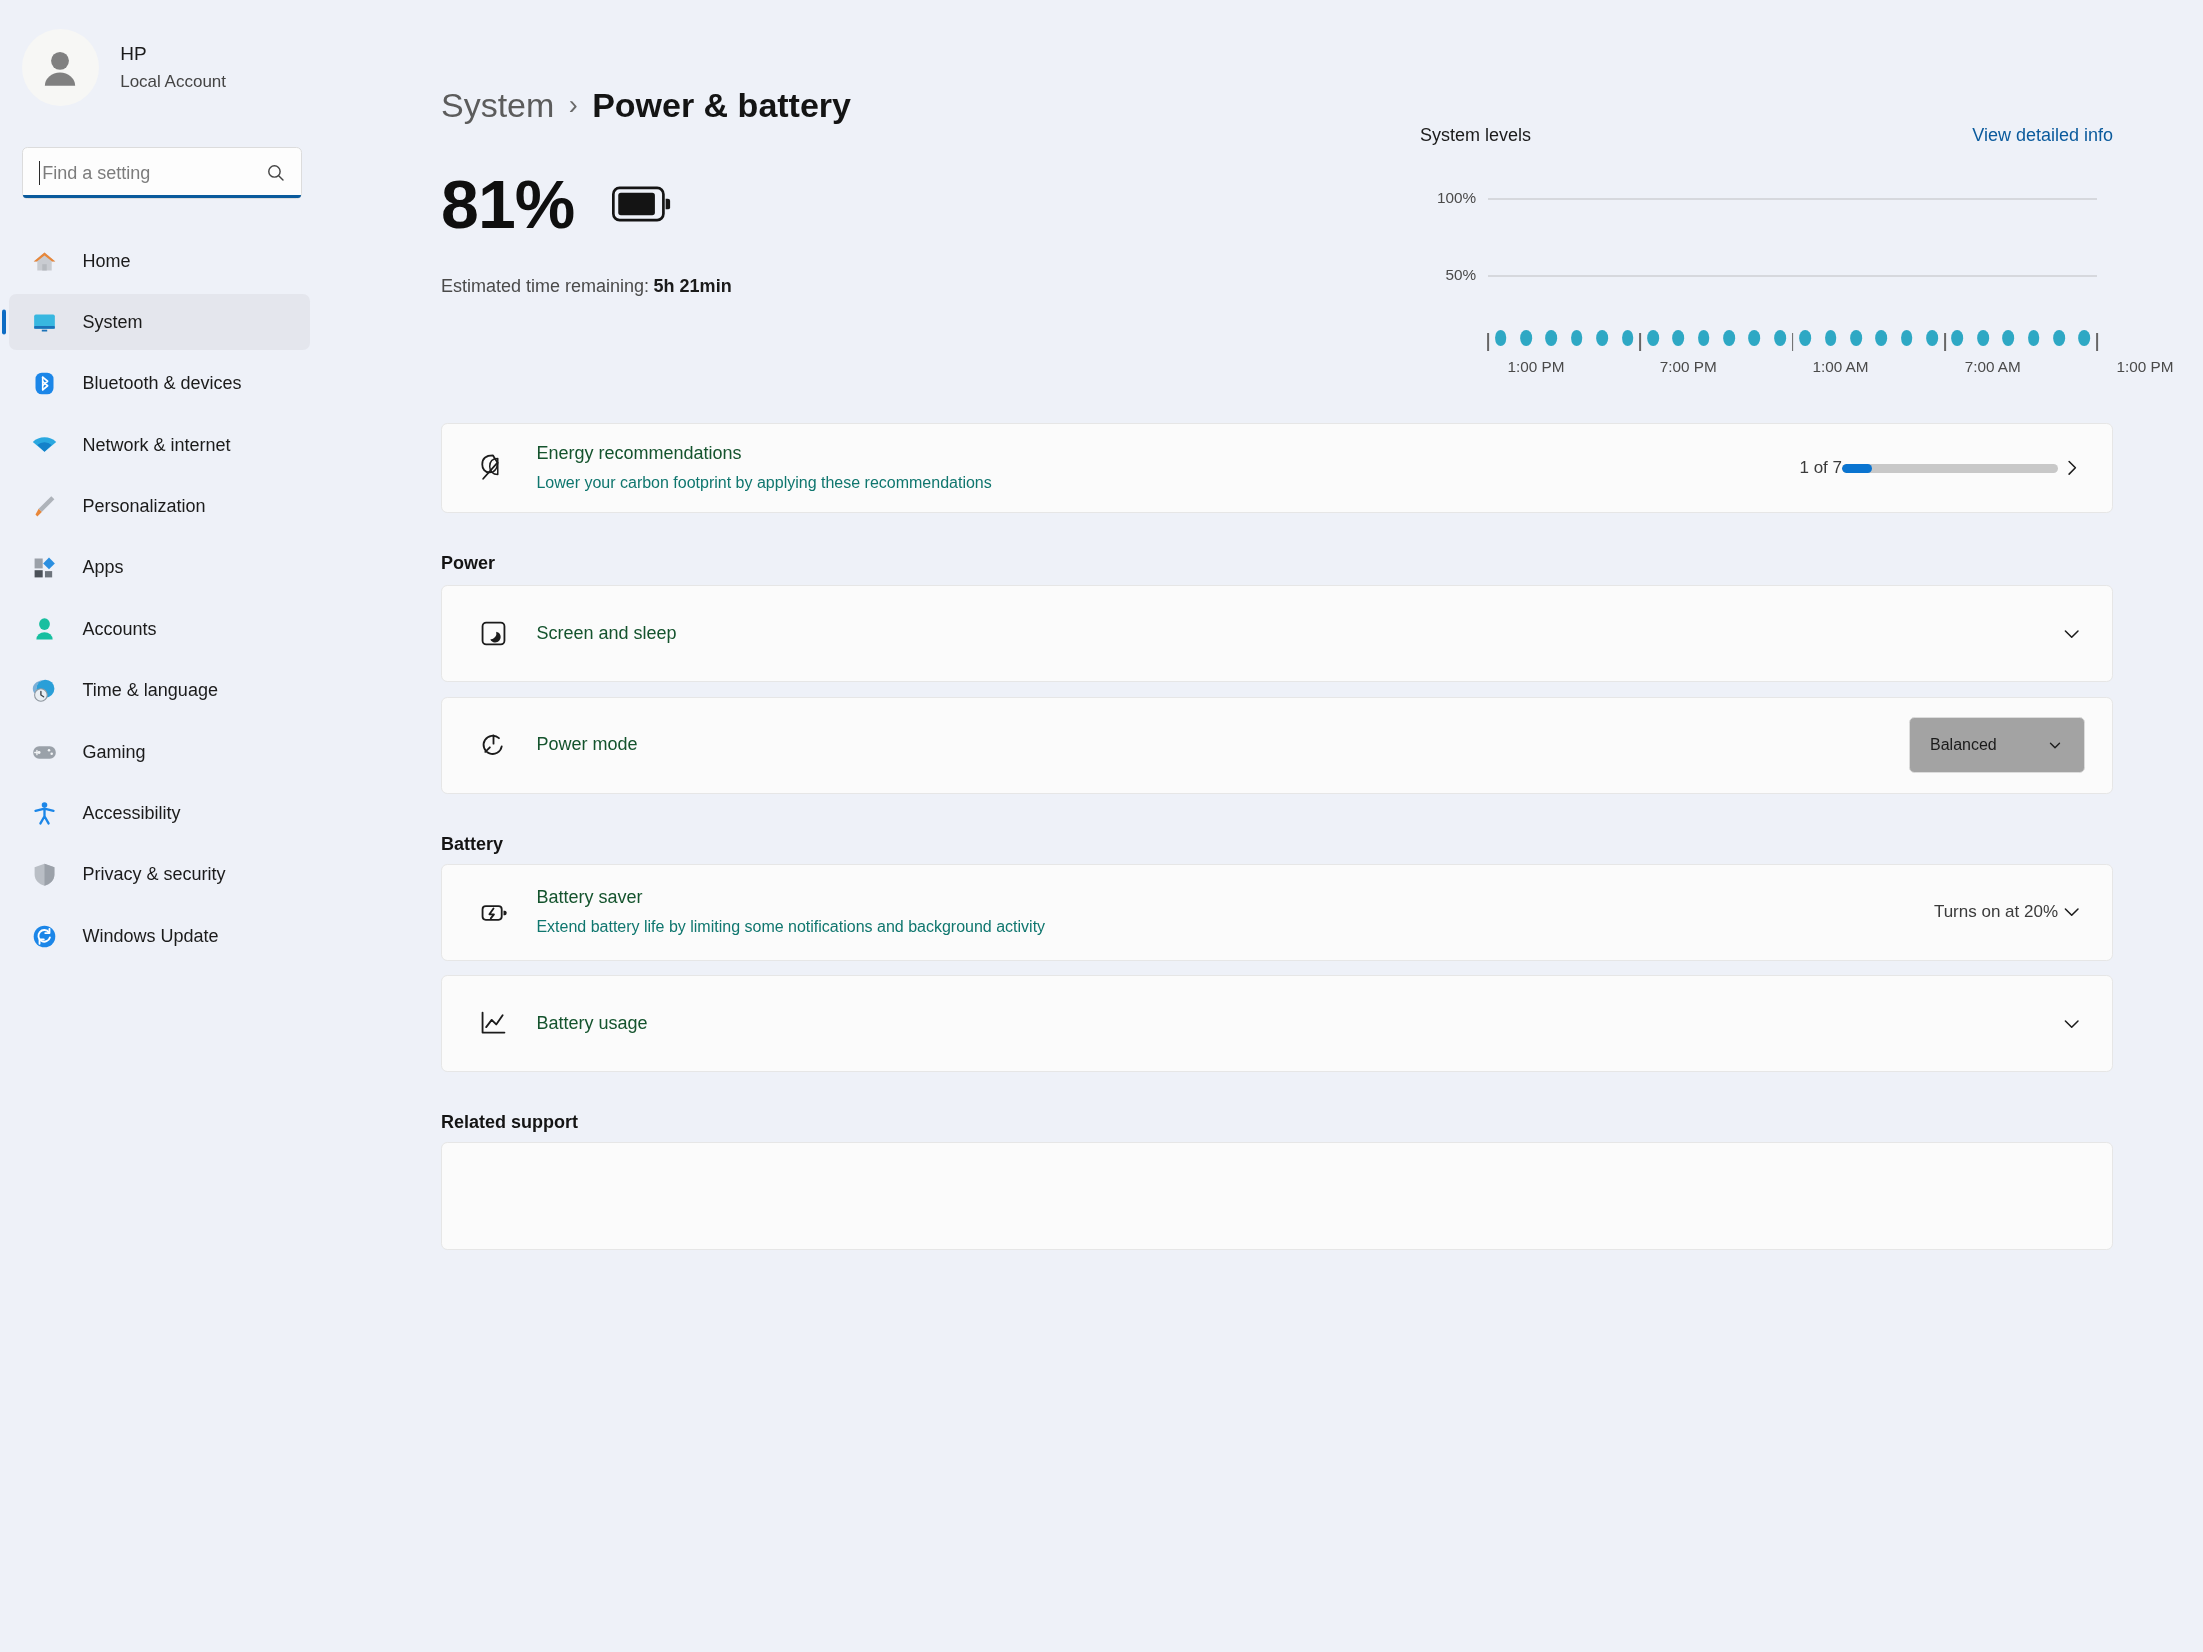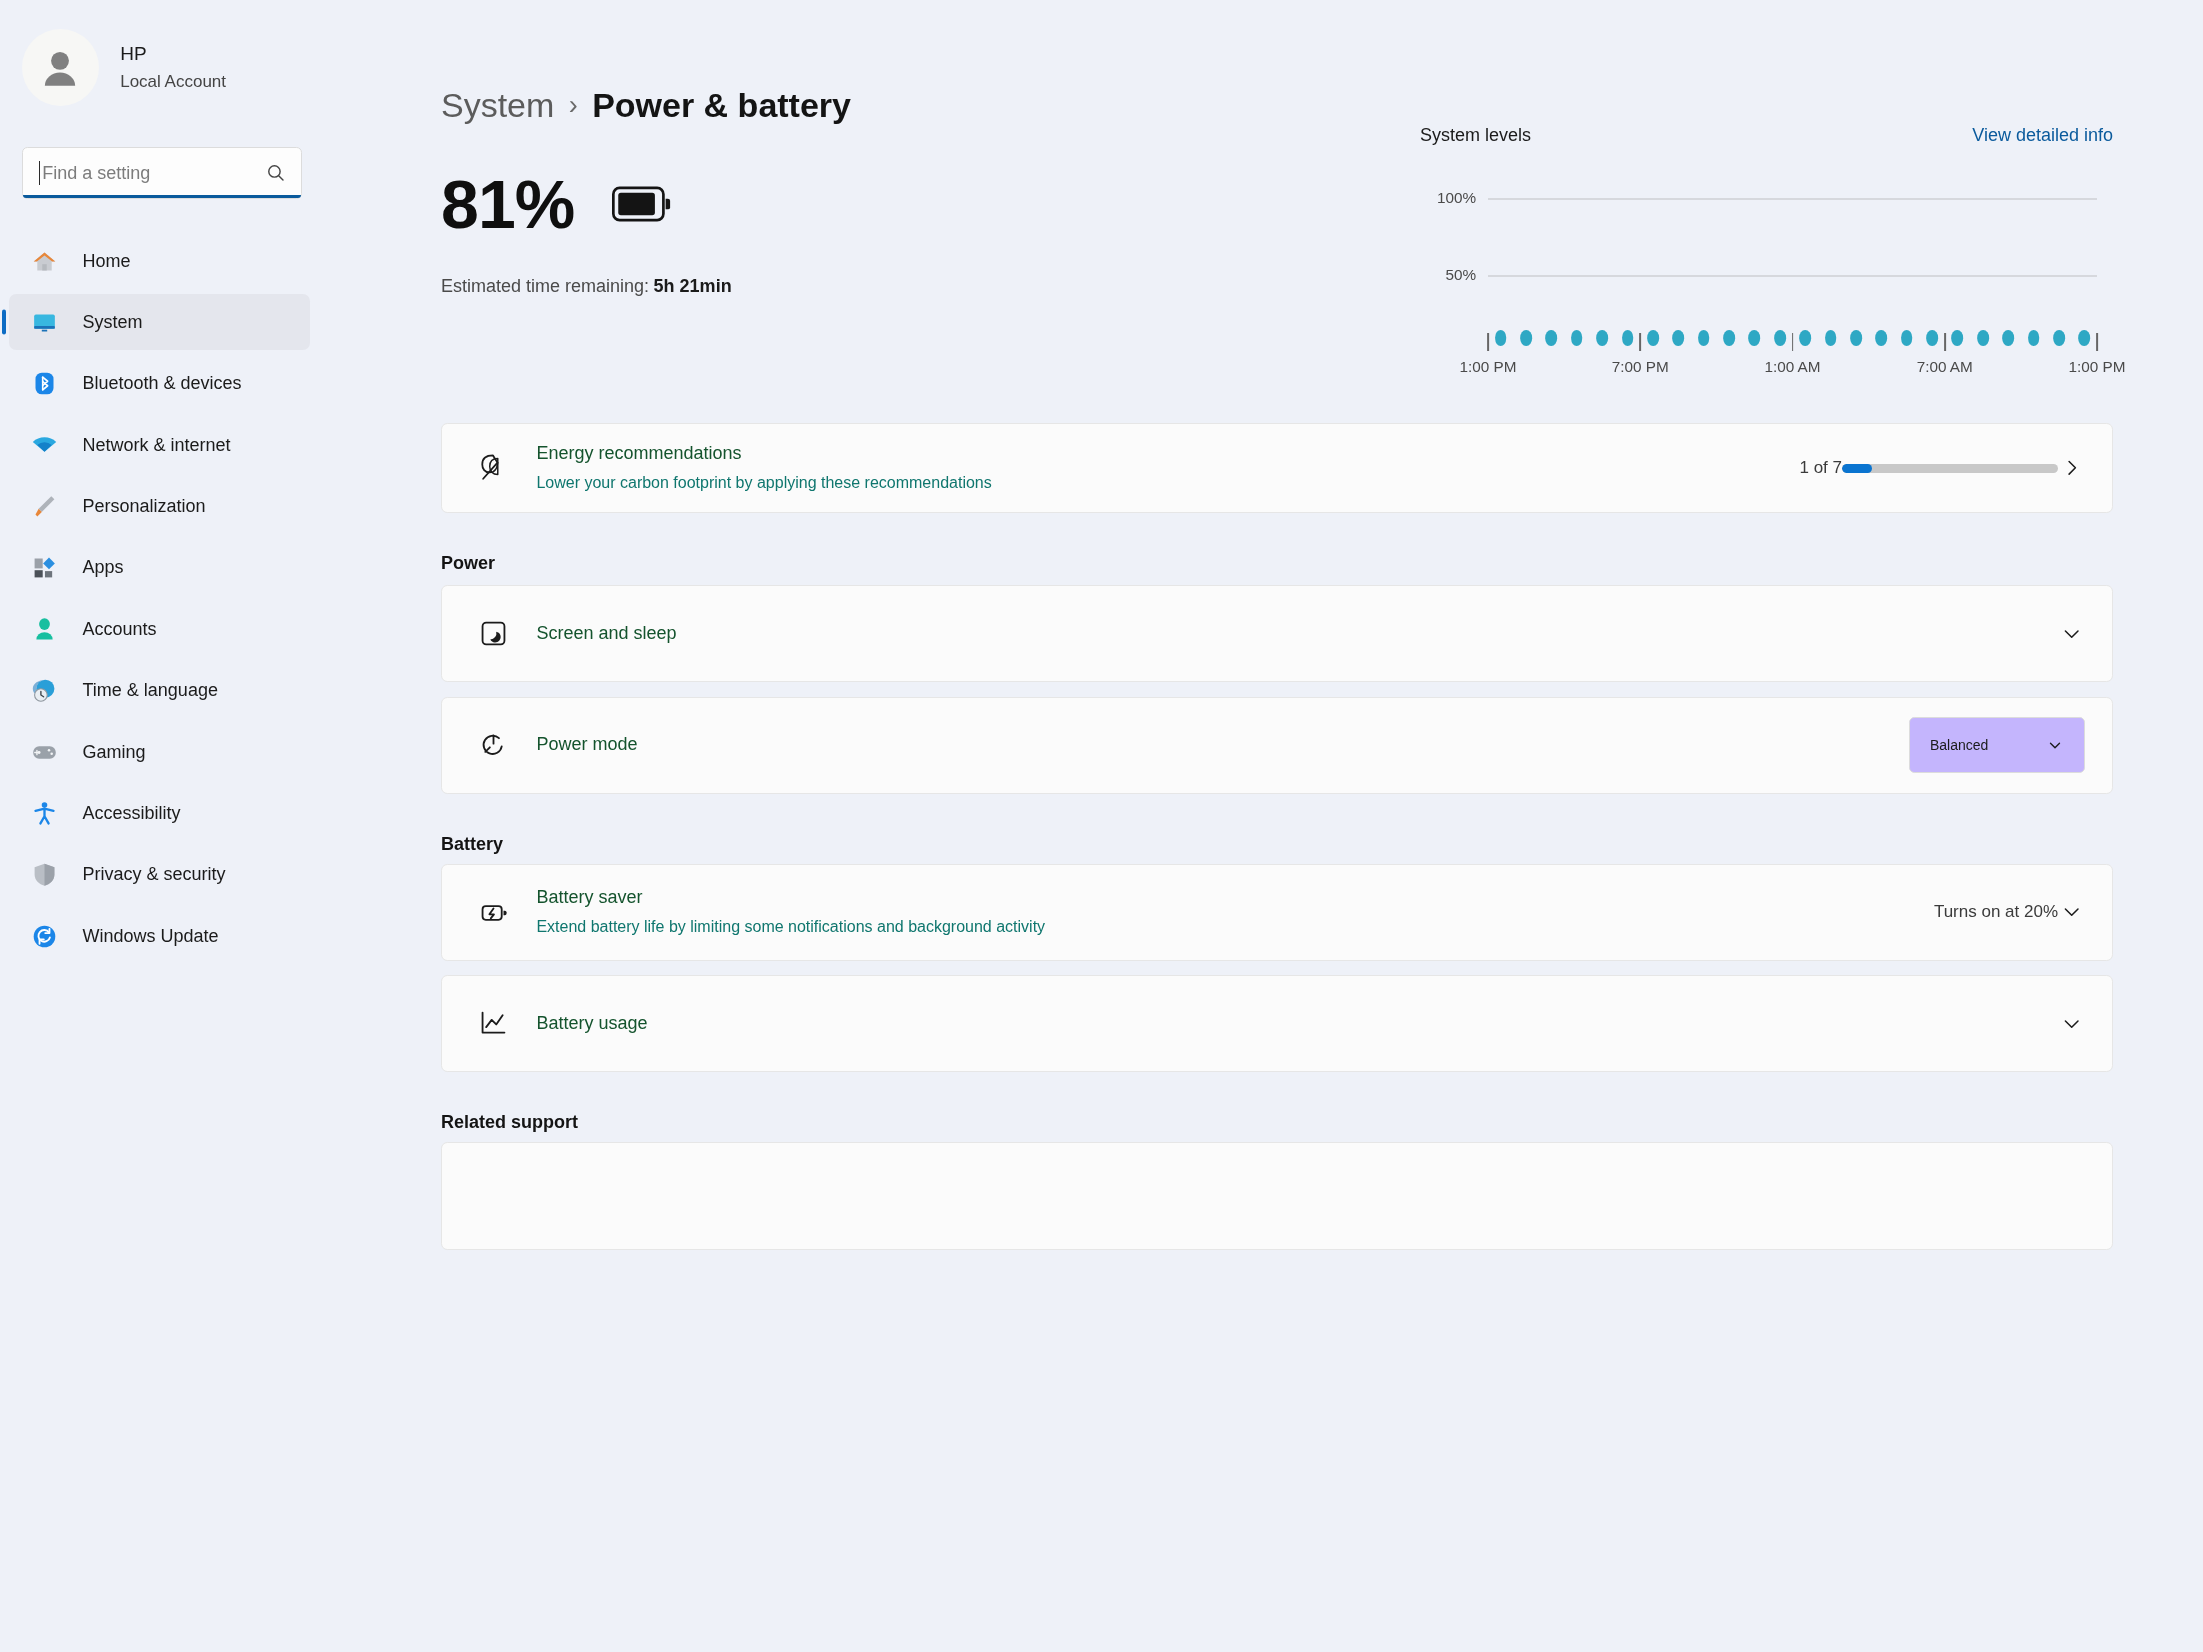--- a/index.html
+++ b/index.html
@@ -287,20 +287,21 @@
     margin-left: 68px;
     margin-right: 16px;
   }
   .xlabel {
     position: absolute;
     font-size: 15.3px;
     color: #4a4a4a;
     transform: translateX(-50%);
     white-space: nowrap;
     top: 0;
+    margin-left: 48px;
   }
 
   
   .card {
     background: #fbfbfb;
     border: 0.9px solid #e6e6e6;
     border-radius: 6.3px;
     margin-top: 14.4px;
     display: flex;
     align-items: center;
@@ -339,28 +340,28 @@
   }
   .chev {
     color: #1b1b1b;
     display: flex; align-items: center; justify-content: center;
     width: 27px;
   }
   .value-label { font-size: 17px; color: #3b3b3b; white-space: nowrap; }
   .dropdown {
     min-width: 176px;
     height: 56px;
-    background: #c4b5fd;
+    background: #a3a3a3;
     border: 0.9px solid #dcdcdc;
     border-radius: 5.4px;
     display: flex;
     align-items: center;
     justify-content: space-between;
     padding: 0 16px 0 20px;
-    font-size: 14px;
+    font-size: 16px;
     color: #1b1b1b;
   }
   .section-title {
     font-size: 18px;
     font-weight: 600;
     color: #141414;
     margin-top: 40px;
     margin-bottom: 9px;
   }
   .energy-card { margin-top: 38px; }

